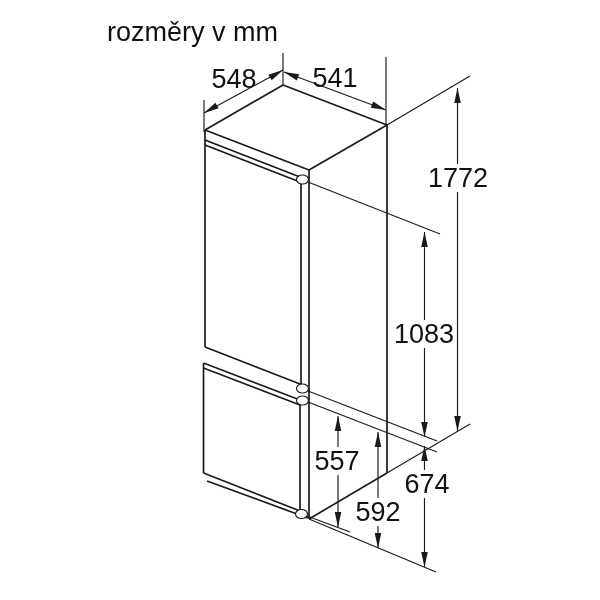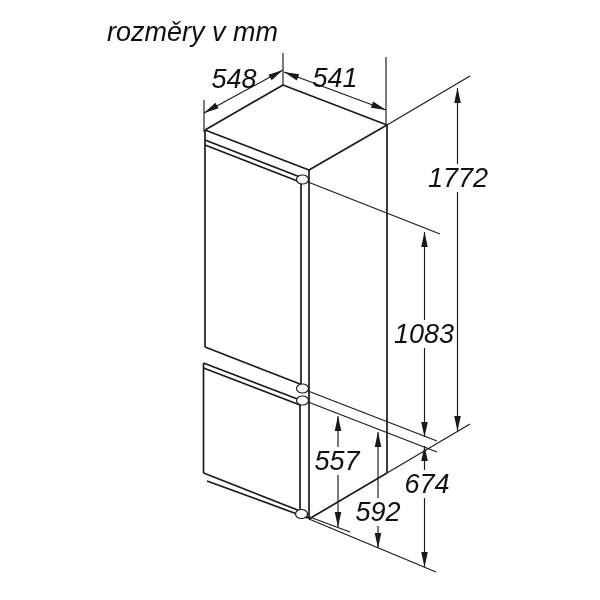--- a/index.html
+++ b/index.html
@@ -9,21 +9,20 @@
     width: 600px;
     height: 600px;
     overflow: hidden;
     font-family: "Liberation Sans", "DejaVu Sans", sans-serif;
   }
   .stage {
     position: relative;
     width: 600px;
     height: 600px;
     background: #ffffff;
-    font-style: italic;
   }
   svg { display: block; }
   text {
     fill: #111111;
     font-family: "Liberation Sans", "DejaVu Sans", sans-serif;
   }
   .dim-label {
     font-size: 27px;
     text-anchor: middle;
   }

